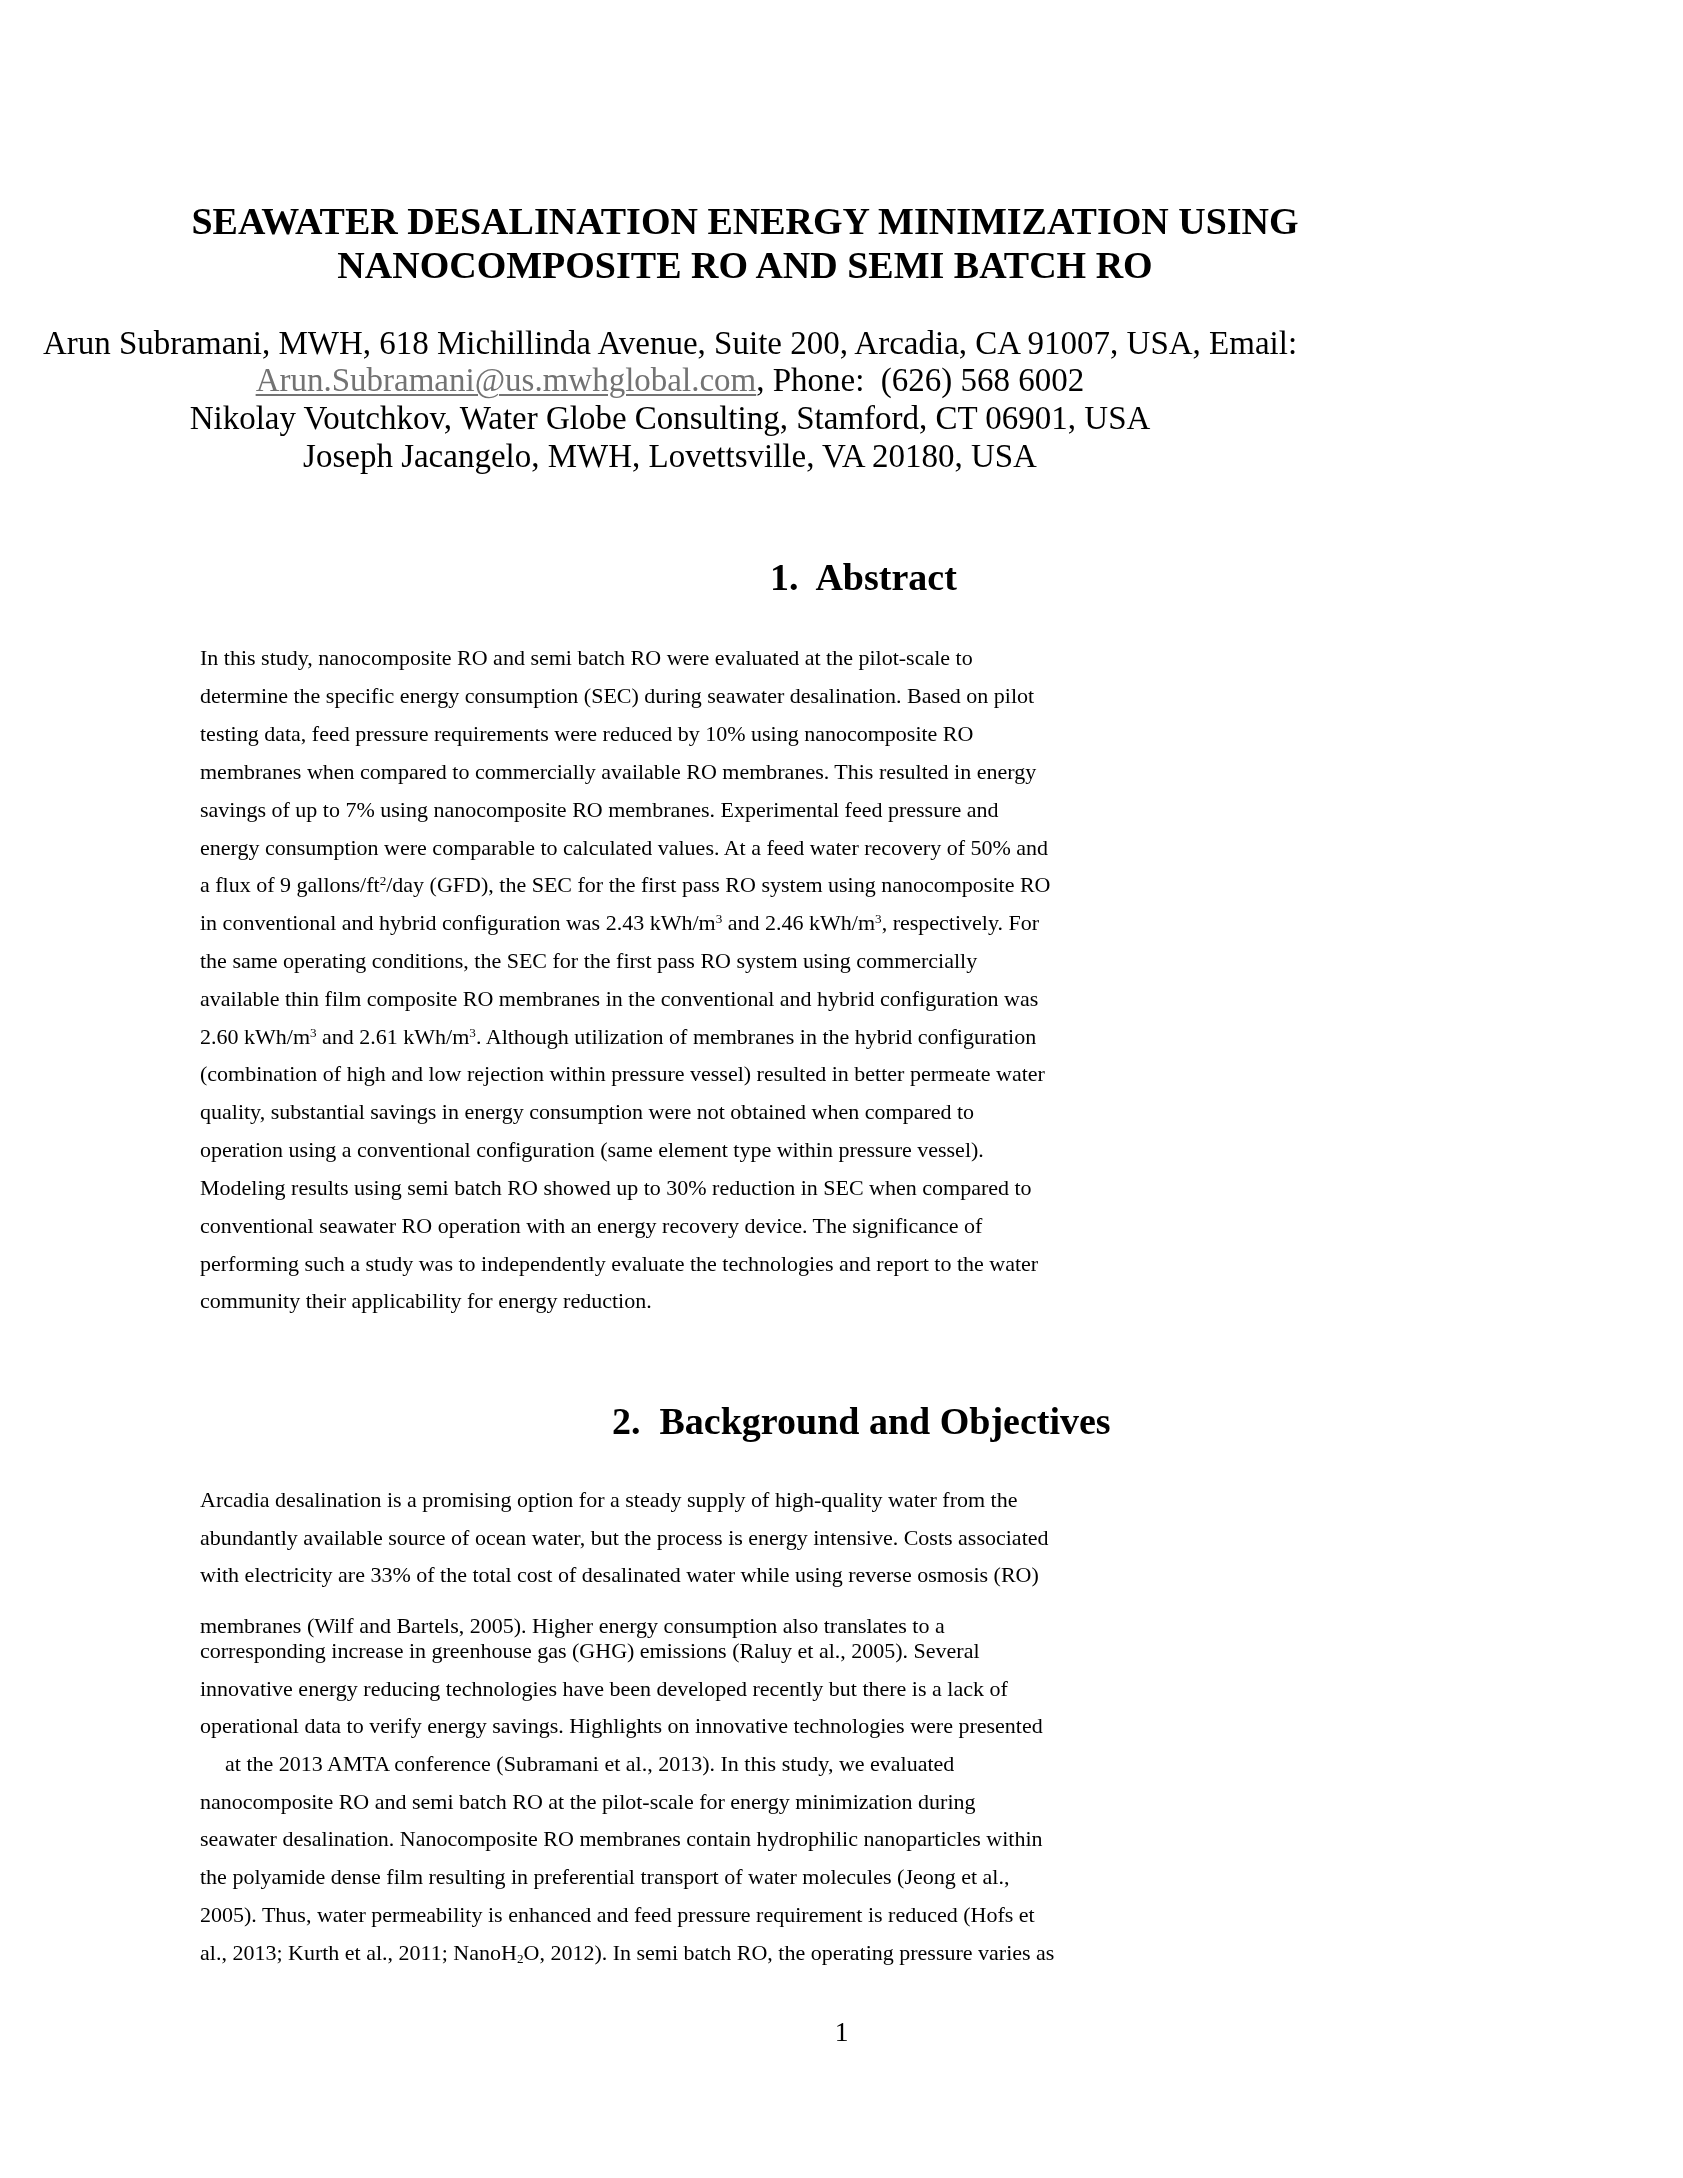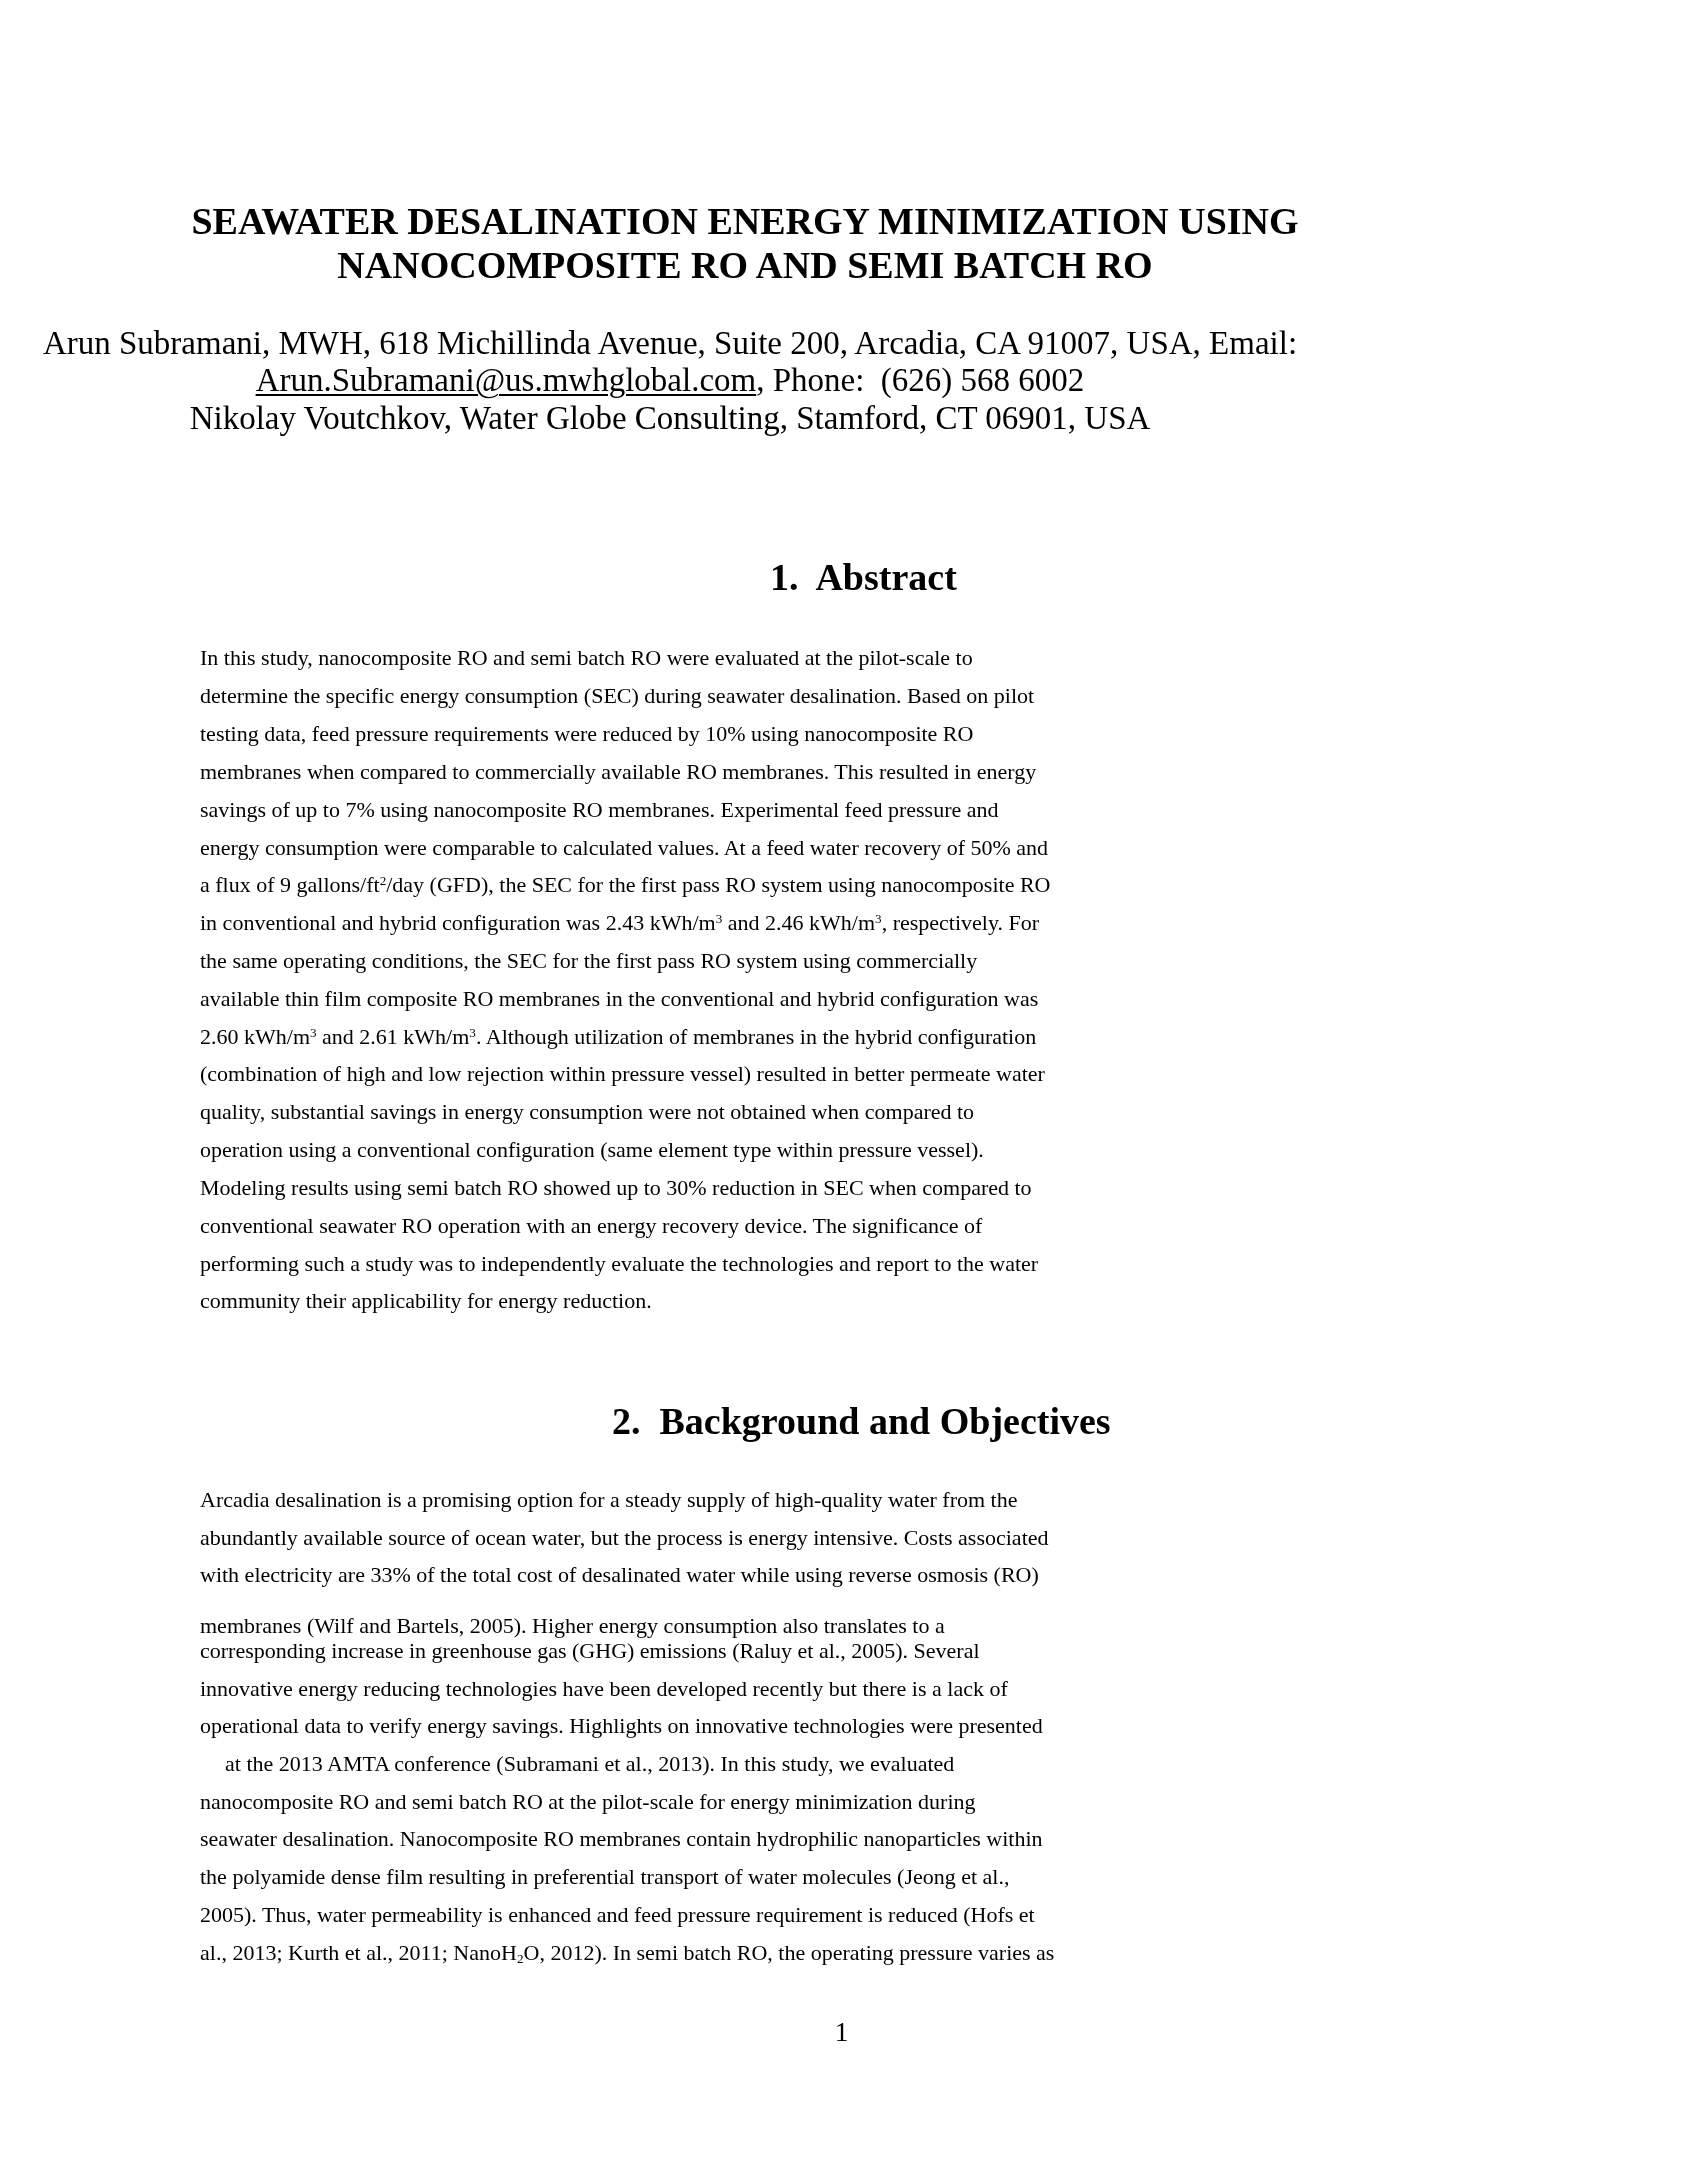--- a/index.html
+++ b/index.html
@@ -4,36 +4,37 @@
 <style>
   html, body { margin: 0; padding: 0; background: #ffffff; }
   body { width: 1683px; height: 2178px; position: relative; overflow: hidden;
          font-family: "Liberation Serif", "DejaVu Serif", serif; color: #000; }
   .page { position: absolute; left: 0; top: 0; width: 1683px; height: 2178px; background: #fff; }
   .line { position: absolute; white-space: pre; line-height: 1; }
   .title { font-size: 38px; font-weight: bold; left: 0; width: 1490px; text-align: center; }
   .author { font-size: 33px; left: 0; width: 1340px; text-align: center; }
   .heading { font-size: 38px; font-weight: bold; }
   .body-line { font-size: 22px; left: 200px; }
-  .email-link { color: #000000; text-decoration: underline; text-decoration-thickness: 2px; text-underline-offset: 3px; }
+  .email-link { color: #737373; text-decoration: underline; text-decoration-thickness: 2px; text-underline-offset: 3px; }
   sup { font-size: 0.6em; vertical-align: 0.55em; line-height: 0; }
   sub { font-size: 0.6em; vertical-align: -0.25em; line-height: 0; }
   .page-number { font-size: 27.5px; left: 0; width: 1683px; text-align: center; }
 </style>
 </head>
 <body>
 
 <div class="page">
 
   <div class="line title" style="top:202px">SEAWATER DESALINATION ENERGY MINIMIZATION USING</div>
   <div class="line title" style="top:246px">NANOCOMPOSITE RO AND SEMI BATCH RO</div>
 
   <div class="line author" style="top:327px">Arun Subramani, MWH, 618 Michillinda Avenue, Suite 200, Arcadia, CA 91007, USA, Email:</div>
   <div class="line author" style="top:364px"><a class="email-link">Arun.Subramani@us.mwhglobal.com</a><span>, Phone:  (626) 568 6002</span></div>
   <div class="line author" style="top:402px">Nikolay Voutchkov, Water Globe Consulting, Stamford, CT 06901, USA</div>
+  <div class="line author" style="top:440px">Joseph Jacangelo, MWH, Lovettsville, VA 20180, USA</div>
 
   <div class="line heading" style="top:558px; left:770px">1.  Abstract</div>
   <div id="sec0">
       <div class="line body-line" style="top: 647px;"><span>In this study, nanocomposite RO and semi batch RO were evaluated at the pilot-scale to</span></div>
       <div class="line body-line" style="top: 685px;"><span>determine the specific energy consumption (SEC) during seawater desalination. Based on pilot</span></div>
       <div class="line body-line" style="top: 723px;"><span>testing data, feed pressure requirements were reduced by 10% using nanocomposite RO</span></div>
       <div class="line body-line" style="top: 761px;"><span>membranes when compared to commercially available RO membranes. This resulted in energy</span></div>
       <div class="line body-line" style="top: 799px;"><span>savings of up to 7% using nanocomposite RO membranes. Experimental feed pressure and</span></div>
       <div class="line body-line" style="top: 837px;"><span>energy consumption were comparable to calculated values. At a feed water recovery of 50% and</span></div>
       <div class="line body-line" style="top: 874px;"><span>a flux of 9 gallons/ft</span><sup>2</sup><span>/day (GFD), the SEC for the first pass RO system using nanocomposite RO</span></div>

